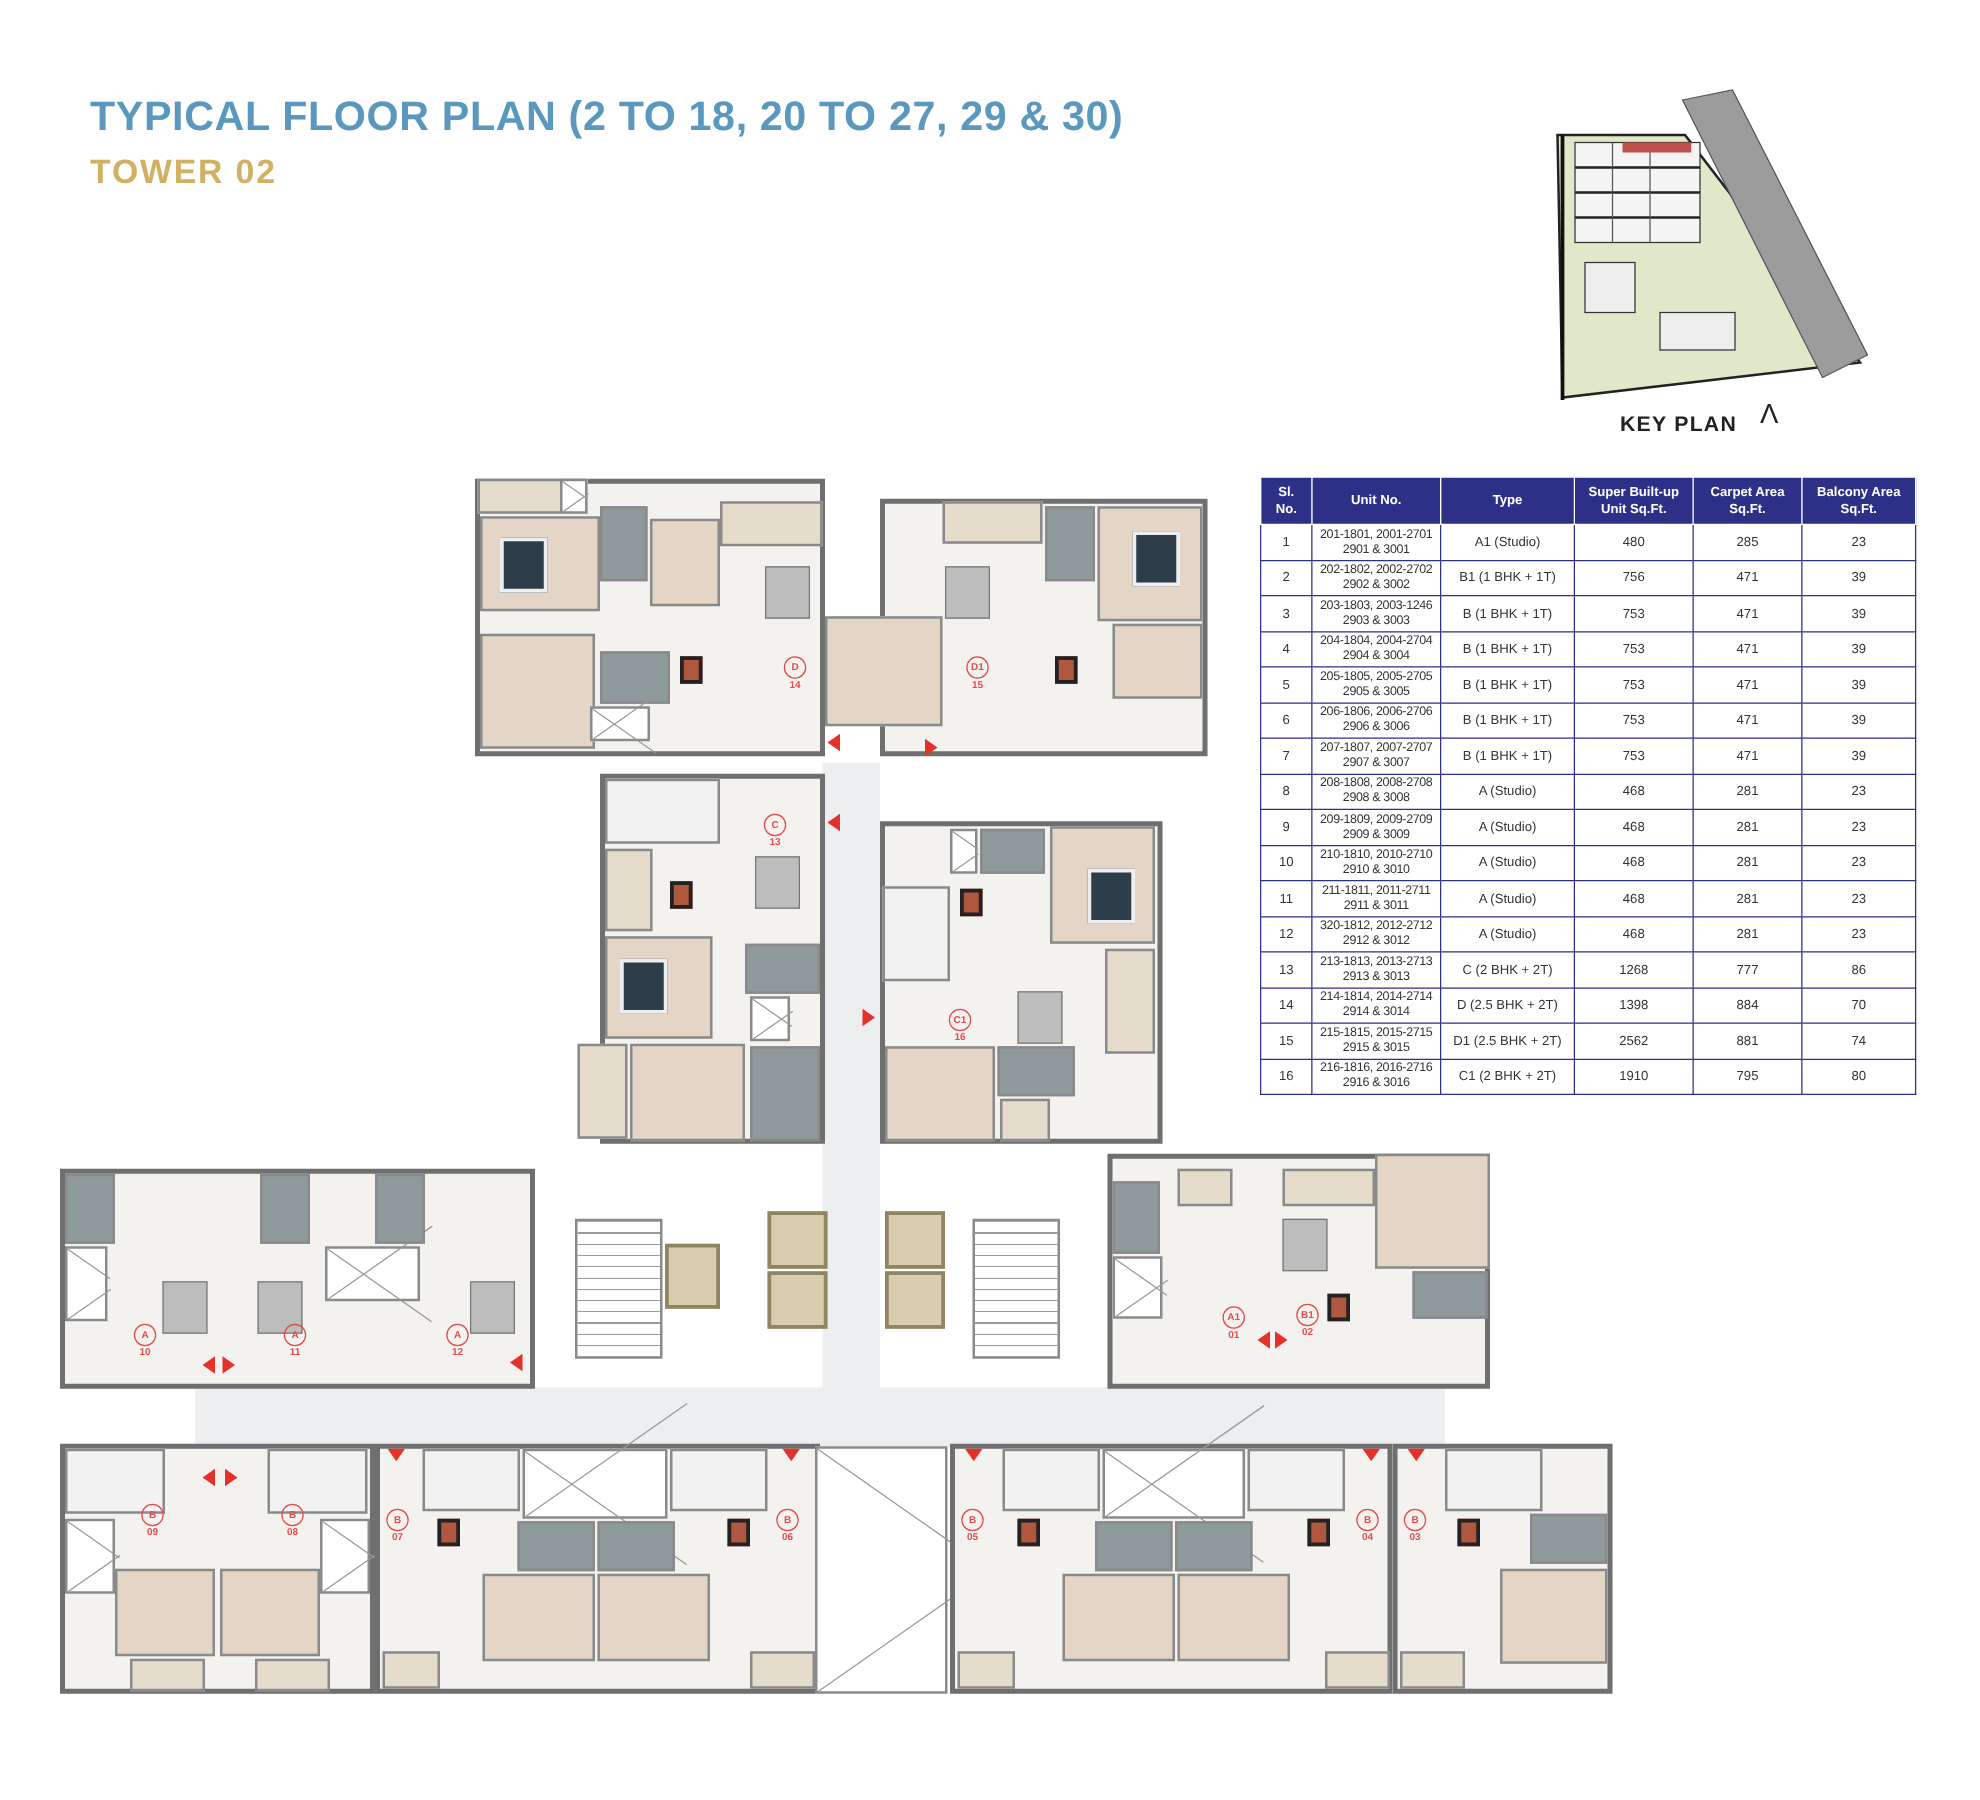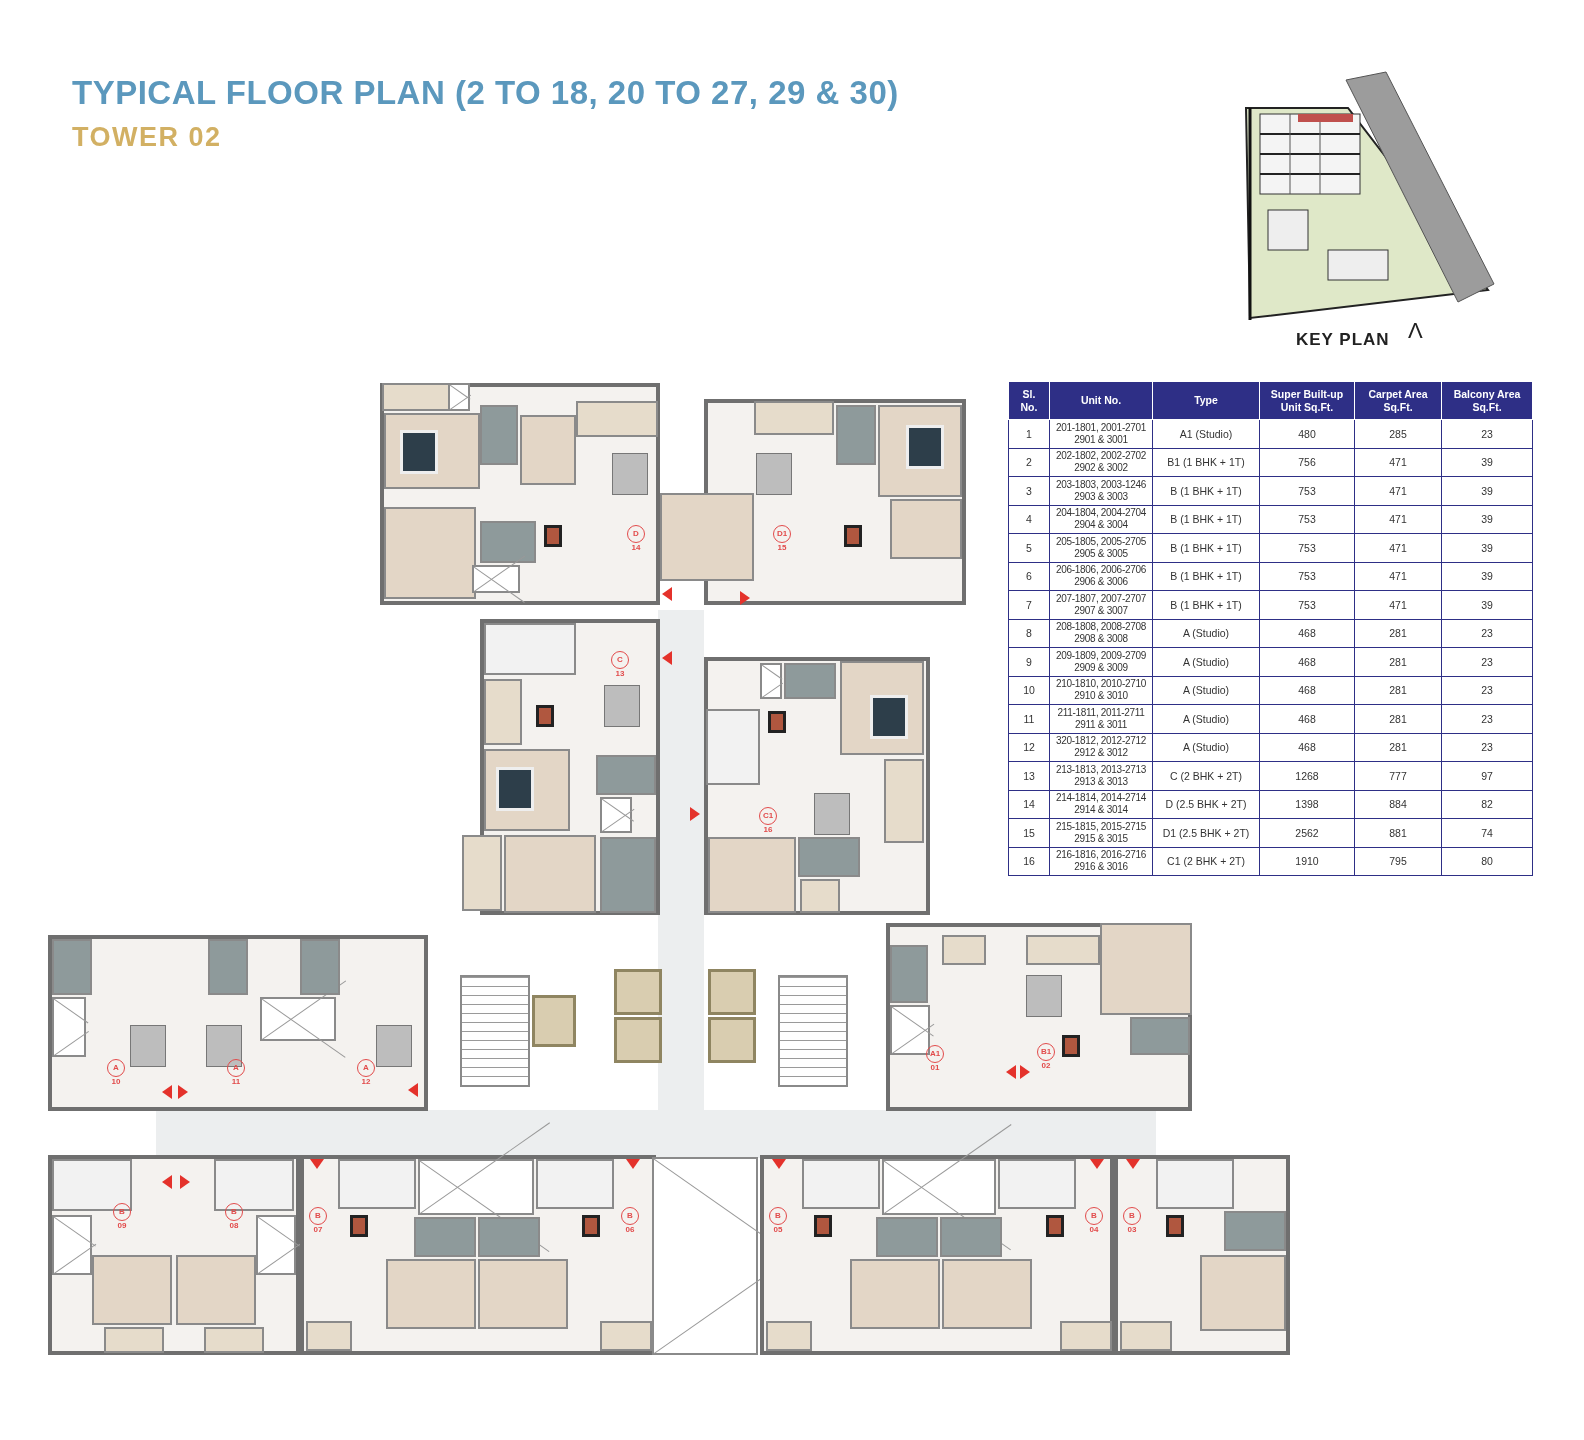--- a/index.html
+++ b/index.html
@@ -213,32 +213,32 @@
       </tr>
       <tr>
         <td>13</td>
         <td class="unit">
           <div>213-1813, 2013-2713</div>
           <div>2913 &amp; 3013</div>
         </td>
         <td>C (2 BHK + 2T)</td>
         <td>1268</td>
         <td>777</td>
-        <td>97</td>
+        <td>86</td>
       </tr>
       <tr>
         <td>14</td>
         <td class="unit">
           <div>214-1814, 2014-2714</div>
           <div>2914 &amp; 3014</div>
         </td>
         <td>D (2.5 BHK + 2T)</td>
         <td>1398</td>
         <td>884</td>
-        <td>82</td>
+        <td>70</td>
       </tr>
       <tr>
         <td>15</td>
         <td class="unit">
           <div>215-1815, 2015-2715</div>
           <div>2915 &amp; 3015</div>
         </td>
         <td>D1 (2.5 BHK + 2T)</td>
         <td>2562</td>
         <td>881</td>
@@ -348,21 +348,21 @@
 
   <div class="wall" style="left:842px;top:548px;width:306px;height:188px;"></div>
   <div class="room bath" style="left:846px;top:570px;width:38px;height:58px;"></div>
   <div class="room duct" style="left:846px;top:630px;width:40px;height:50px;"></div>
   <div class="room bal" style="left:898px;top:560px;width:44px;height:30px;"></div>
   <div class="room bal" style="left:982px;top:560px;width:74px;height:30px;"></div>
   <div class="room bed" style="left:1056px;top:548px;width:92px;height:92px;"></div>
   <div class="room bath" style="left:1086px;top:642px;width:60px;height:38px;"></div>
   <div class="sofa" style="left:982px;top:600px;"></div>
   <div class="dining" style="left:1018px;top:660px;"></div>
-  <div class="marker" style="left:881px;top:670px;text-align:center;"><span class="ring">A1</span><span>01</span></div>
+  <div class="marker" style="left:933px;top:670px;text-align:center;"><span class="ring">A1</span><span>01</span></div>
   <div class="marker" style="left:992px;top:668px;"><span class="ring">B1</span><span>02</span></div>
   <div class="arrow l" style="left:962px;top:690px;"></div>
   <div class="arrow r" style="left:976px;top:690px;"></div>
 
   <div class="wall" style="left:4px;top:780px;width:252px;height:200px;"></div>
   <div class="room kit" style="left:8px;top:784px;width:80px;height:52px;"></div>
   <div class="room kit" style="left:170px;top:784px;width:80px;height:52px;"></div>
   <div class="room duct" style="left:8px;top:840px;width:40px;height:60px;"></div>
   <div class="room duct" style="left:212px;top:840px;width:40px;height:60px;"></div>
   <div class="room bed" style="left:48px;top:880px;width:80px;height:70px;"></div>

